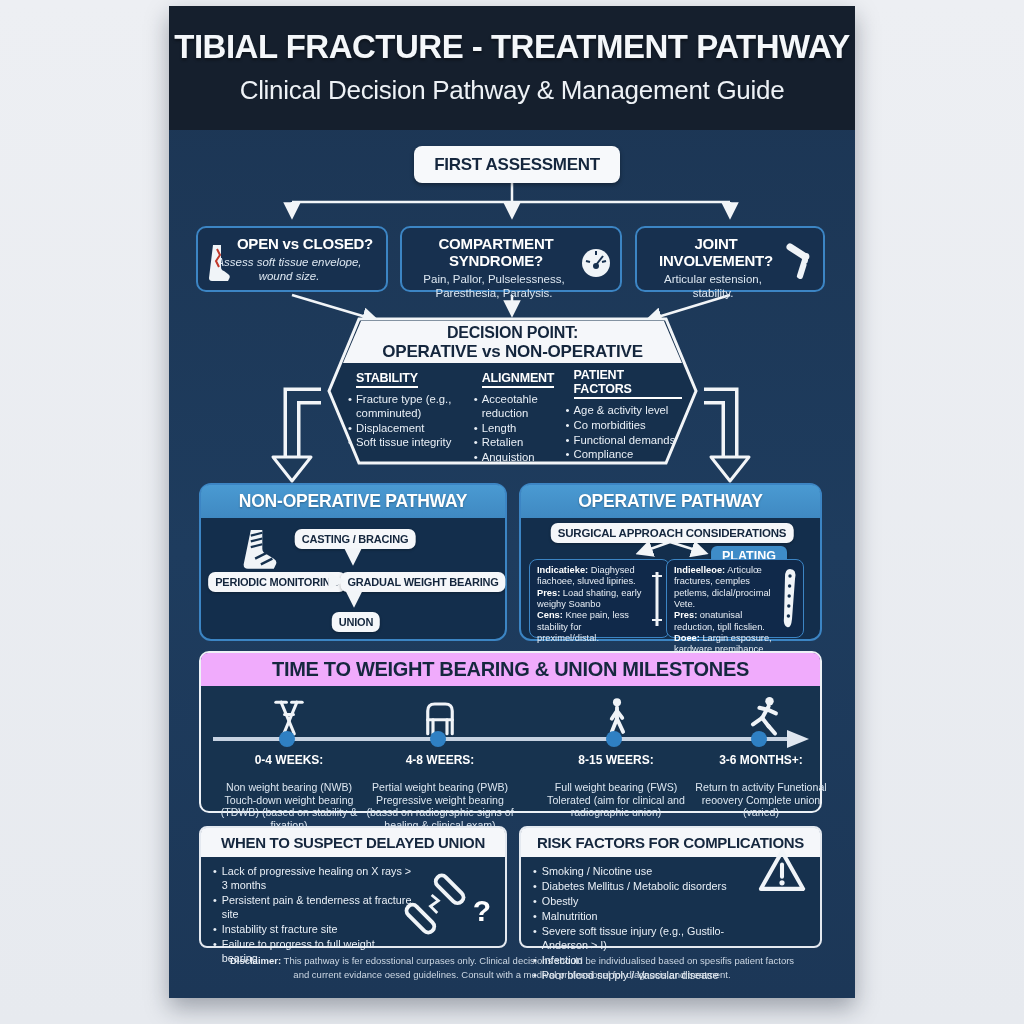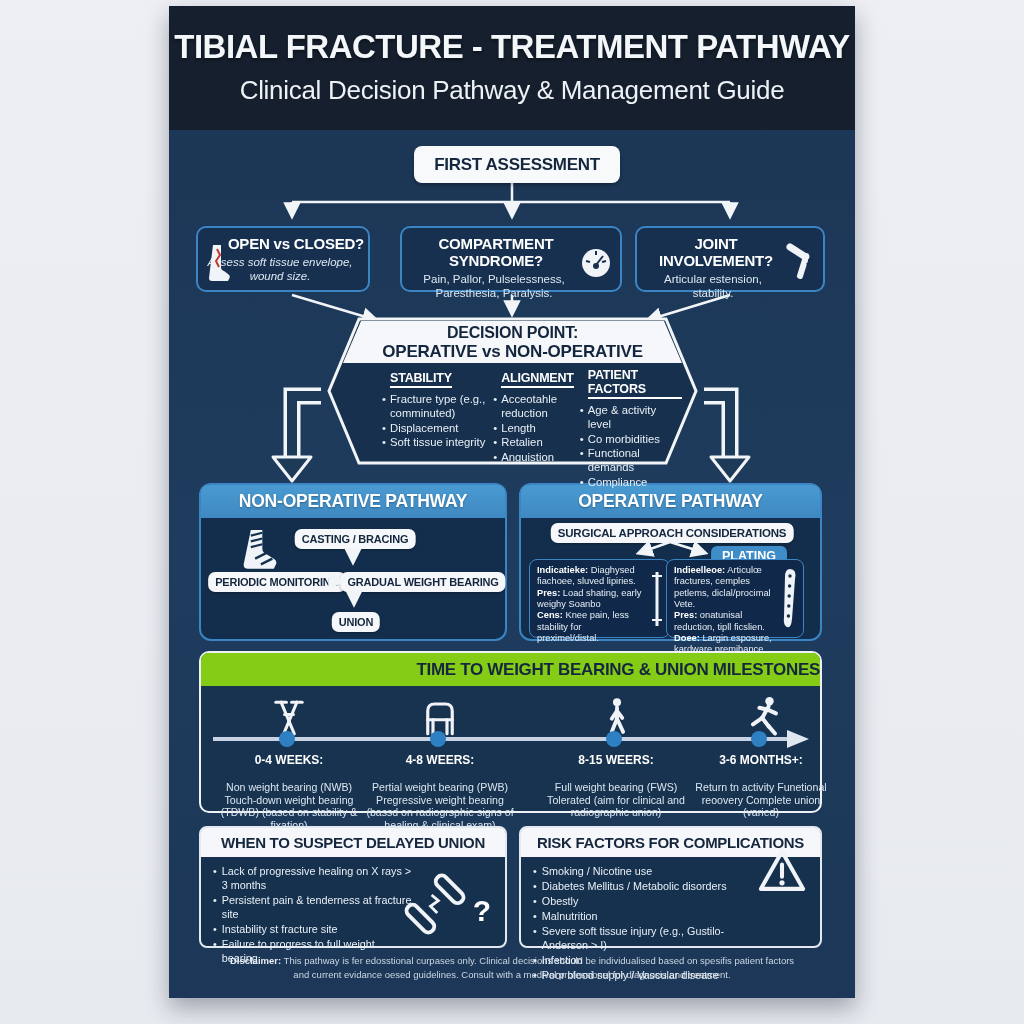--- a/index.html
+++ b/index.html
@@ -34,21 +34,21 @@
   }
   .abox .at{font-size:15px;font-weight:700;text-align:center;margin-top:7px;letter-spacing:-.2px;color:#fff;}
   .abox .ab{font-size:11.5px;text-align:center;margin-top:3px;line-height:1.22;color:#dde7f1;}
   .icon{position:absolute;}
   
   .hex-title{position:absolute;left:160px;top:313px;width:367px;text-align:center;z-index:3;color:#14263d;}
   .hex-title .l1{margin-top:5px;font-size:16px;font-weight:800;letter-spacing:-.2px;}
   .hex-title .l2{font-size:17px;font-weight:800;letter-spacing:-.2px;}
   .hex-cols{position:absolute;left:176px;top:362px;width:340px;display:flex;z-index:3;}
   .hcol{box-sizing:border-box;padding:0 3px;}
-  .hcol:nth-child(1){width:37%;margin-left:34px;}
+  .hcol:nth-child(1){width:37%;}
   .hcol:nth-child(2){width:27%;}
   .hcol:nth-child(3){width:36%;}
   .hcol h4{margin:0 0 3px 8px;font-size:12.5px;font-weight:800;color:#fff;display:inline-block;border-bottom:2px solid #fff;padding-bottom:1px;letter-spacing:-.2px;}
   .hcol ul{margin:2px 0 0 0;padding:0;list-style:none;font-size:11.3px;line-height:1.22;color:#e9eff6;}
   .hcol li{display:flex;margin-bottom:1px;}
   .hcol li .d{margin-right:4px;}
   
   .panel{position:absolute;top:477px;height:158px;background:#132e4c;border:2.5px solid #3c85c4;border-radius:12px;box-sizing:border-box;z-index:1;}
   .panel-nonop{left:30px;width:308px;}
   .panel-op{left:350px;width:303px;}
@@ -57,22 +57,22 @@
   .pill{position:absolute;transform:translateX(-50%);background:#f5f7fa;color:#14263d;
     font-size:11px;font-weight:800;padding:4px 7px;border-radius:7px;white-space:nowrap;letter-spacing:-.2px;box-shadow:0 1px 3px rgba(0,0,0,.3);}
   .bluepill{position:absolute;transform:translateX(-50%);background:#3e8cc8;color:#fff;
     font-size:12.5px;font-weight:800;padding:3px 11px;border-radius:6px;white-space:nowrap;box-shadow:0 1px 3px rgba(0,0,0,.3);}
   .subbox{position:absolute;top:74px;height:79px;border:1.5px solid #3c85c4;border-radius:8px;
     box-sizing:border-box;padding:5px 26px 4px 7px;font-size:9.3px;line-height:1.22;color:#e8eef5;background:#10294a;}
   .subbox b{color:#ffffff;}
   
   .tl-panel{position:absolute;left:30px;top:645px;width:623px;height:162px;background:#17334f;
     border:2.5px solid #eef2f7;border-radius:10px;box-sizing:border-box;z-index:1;}
-  .tl-head{height:33px;background:#84cc16;border-radius:7px 7px 0 0;text-align:right;line-height:33px;
-    font-size:17px;font-weight:800;color:#15273e;letter-spacing:-.3px;}
+  .tl-head{height:33px;background:#f0abfc;border-radius:7px 7px 0 0;text-align:center;line-height:33px;
+    font-size:20px;font-weight:800;color:#15273e;letter-spacing:-.3px;}
   .mstone{position:absolute;transform:translateX(-50%);width:154px;text-align:center;}
   .mstone .mt{font-size:12px;font-weight:800;color:#fff;}
   .mstone .mx{font-size:10.6px;line-height:1.2;color:#dce6f0;margin-top:14px;}
   
   .bpanel{position:absolute;top:820px;height:122px;background:#16314e;border:2px solid #e4e9f0;border-radius:8px;box-sizing:border-box;z-index:1;}
   .bpanel-left{left:30px;width:308px;}
   .bpanel-right{left:350px;width:303px;}
   .bhead{height:29px;background:#f5f7fa;border-radius:5px 5px 0 0;text-align:center;line-height:29px;
     font-size:15px;font-weight:800;color:#15273e;letter-spacing:-.3px;}
   .bpanel ul{margin:7px 0 0 0;padding:0 0 0 12px;list-style:none;font-size:10.8px;line-height:1.3;color:#e9eff6;}
@@ -138,21 +138,21 @@
     <line x1="44" y1="733" x2="618" y2="733" stroke="#c7d3e2" stroke-width="4"></line>
     <polygon points="618,724 640,733 618,742" fill="#dfe7f0"></polygon>
     <circle cx="118" cy="733" r="8" fill="#2f80c3"></circle>
     <circle cx="269" cy="733" r="8" fill="#2f80c3"></circle>
     <circle cx="445" cy="733" r="8" fill="#2f80c3"></circle>
     <circle cx="590" cy="733" r="8" fill="#2f80c3"></circle>
   </svg>
 
   <div class="wnode fa-box z3">FIRST ASSESSMENT</div>
 
-  <div class="abox" style="left:27px;width:174px;">
+  <div class="abox" style="left:27px;width:192px;">
     <svg class="icon" style="left:7px;top:16px;" width="26" height="40" viewBox="0 0 26 40">
       <path d="M8 1 h8 v22 q0 3 3 4 l4 3 q3 2 1 5 l-1 2 H7 q-3 0 -3 -3 z" fill="#f0f4f8"></path>
       <polyline points="12,5 15,11 11,17 14,23" fill="none" stroke="#c0392b" stroke-width="2"></polyline>
     </svg>
     <div class="at" style="padding-left:26px;">OPEN vs CLOSED?</div>
     <div class="ab" style="padding-right:6px;font-style:italic;">Assess soft tissue envelope, wound size.</div>
   </div>
 
   <div class="abox" style="left:231px;width:222px;">
     <svg class="icon" style="right:8px;top:19px;" width="32" height="32" viewBox="0 0 32 32">

